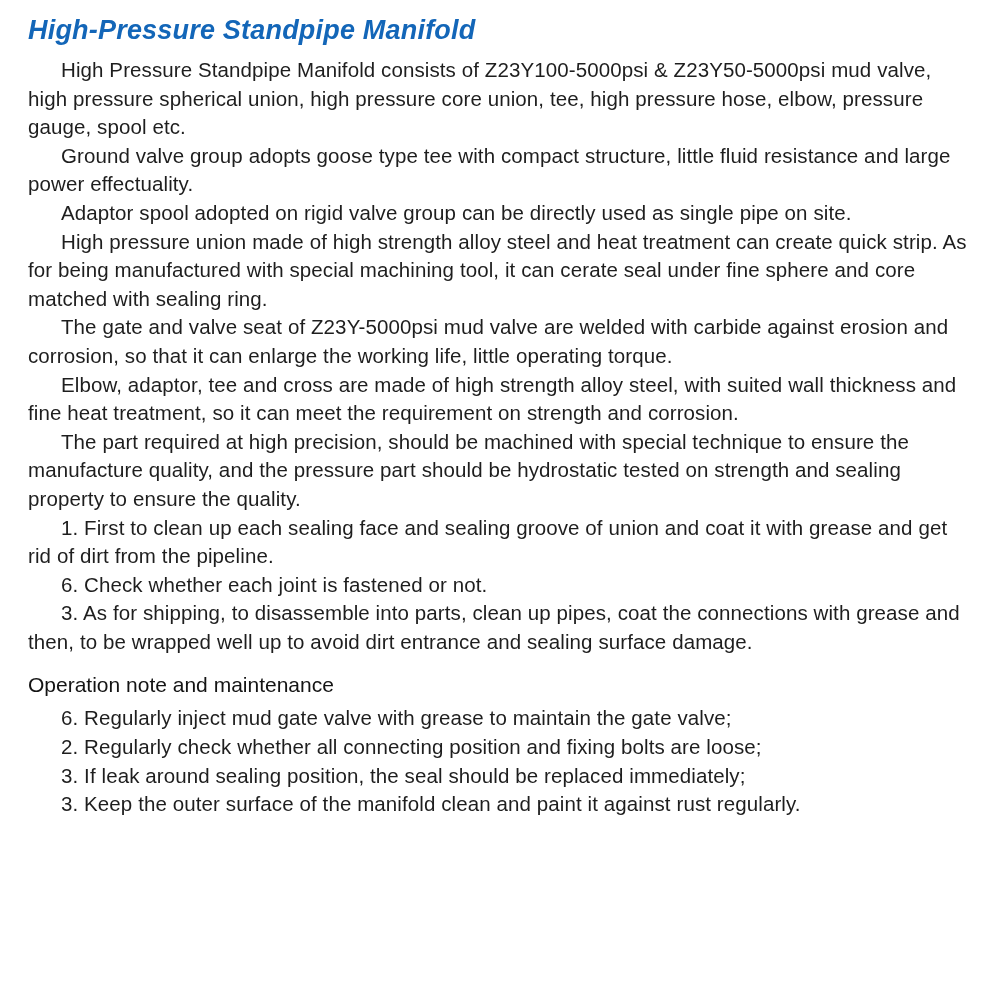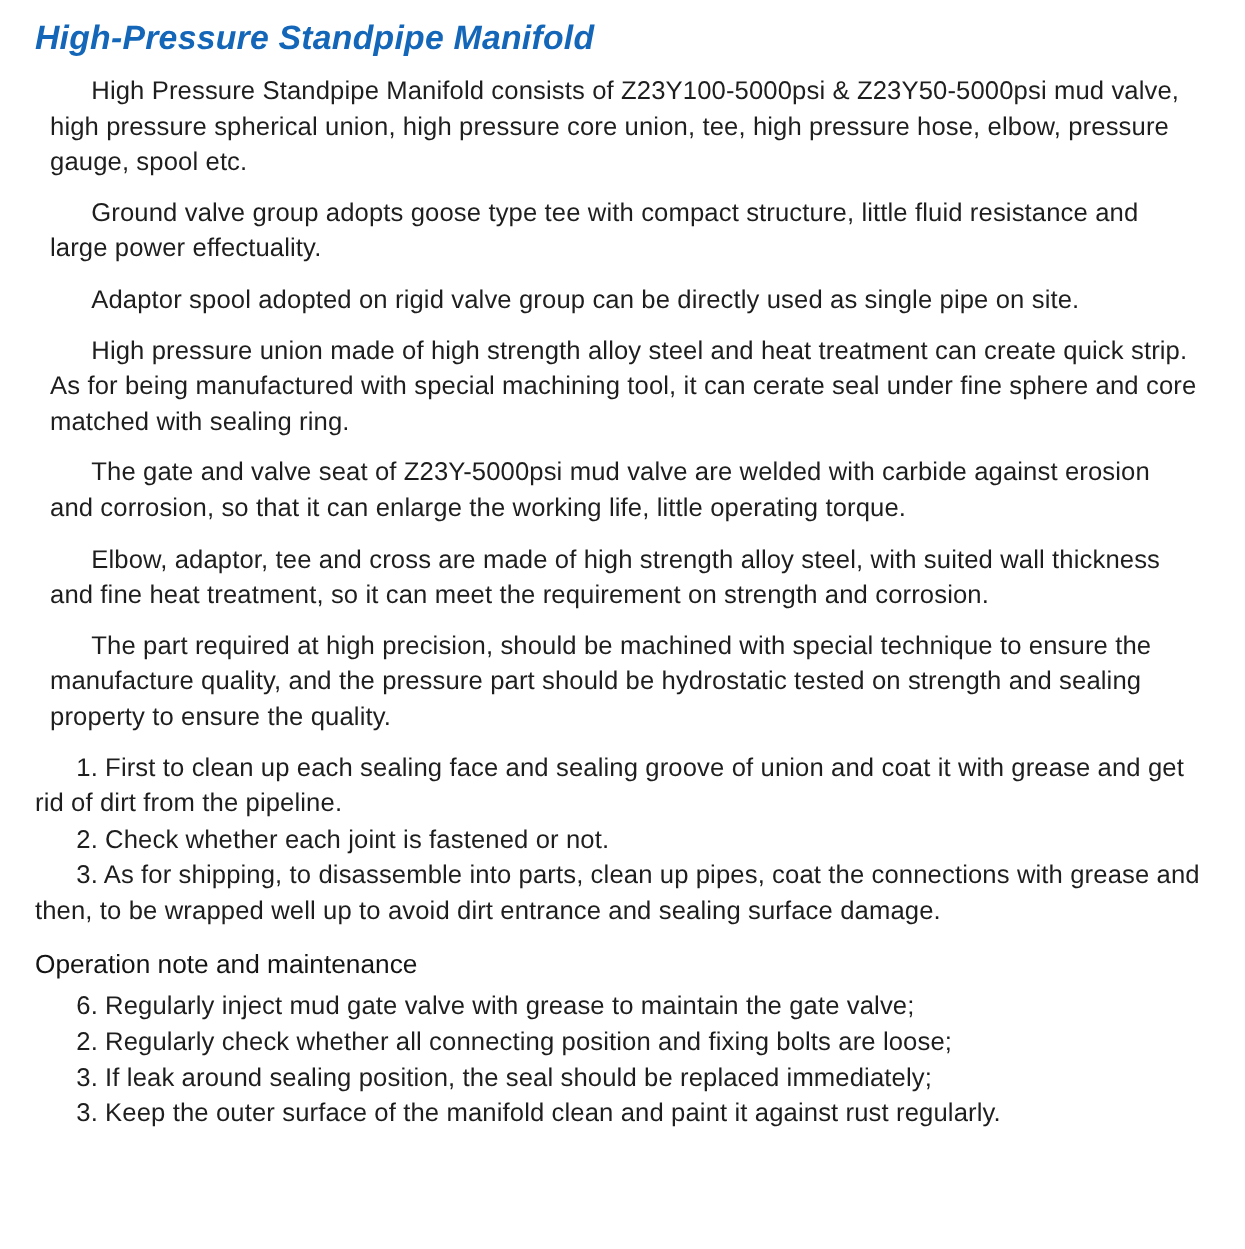--- a/index.html
+++ b/index.html
@@ -16,21 +16,21 @@
   }
   .doc-title {
     margin: 2px 0 9px 0;
     font-size: 27px;
     line-height: 33px;
     font-weight: bold;
     font-style: italic;
     letter-spacing: 0.2px;
   }
   .para {
-    margin: 12px;
+    margin: 0;
     font-size: 20.5px;
     line-height: 28.6px;
     text-indent: 33px;
     letter-spacing: 0.1px;
   }
   .section-heading {
     margin: 15px 0 5px 0;
     font-size: 21px;
     line-height: 28px;
     font-weight: normal;
@@ -54,21 +54,21 @@
   <p class="para">High Pressure Standpipe Manifold consists of Z23Y100-5000psi &amp; Z23Y50-5000psi mud valve, high pressure spherical union, high pressure core union, tee, high pressure hose, elbow, pressure gauge, spool etc.</p>
   <p class="para">Ground valve group adopts goose type tee with compact structure, little fluid resistance and large power effectuality.</p>
   <p class="para">Adaptor spool adopted on rigid valve group can be directly used as single pipe on site.</p>
   <p class="para">High pressure union made of high strength alloy steel and heat treatment can create quick strip. As for being manufactured with special machining tool, it can cerate seal under fine sphere and core matched with sealing ring.</p>
   <p class="para">The gate and valve seat of Z23Y-5000psi mud valve are welded with carbide against erosion and corrosion, so that it can enlarge the working life, little operating torque.</p>
   <p class="para">Elbow, adaptor, tee and cross are made of high strength alloy steel, with suited wall thickness and fine heat treatment, so it can meet the requirement on strength and corrosion.</p>
   <p class="para">The part required at high precision, should be machined with special technique to ensure the manufacture quality, and the pressure part should be hydrostatic tested on strength and sealing property to ensure the quality.</p>
 
 
   <p class="list-item">1. First to clean up each sealing face and sealing groove of union and coat it with grease and get rid of dirt from the pipeline.</p>
-  <p class="list-item">2. Check whether each joint is fastened or not.</p>
+  <p class="list-item">6. Check whether each joint is fastened or not.</p>
   <p class="list-item">3. As for shipping, to disassemble into parts, clean up pipes, coat the connections with grease and then, to be wrapped well up to avoid dirt entrance and sealing surface damage.</p>
 
   <h2 class="section-heading">Operation note and maintenance</h2>
 
   <p class="list-item">6. Regularly inject mud gate valve with grease to maintain the gate valve;</p>
   <p class="list-item">2. Regularly check whether all connecting position and fixing bolts are loose;</p>
   <p class="list-item">3. If leak around sealing position, the seal should be replaced immediately;</p>
   <p class="list-item">3. Keep the outer surface of the manifold clean and paint it against rust regularly.</p>
 
 </div>

